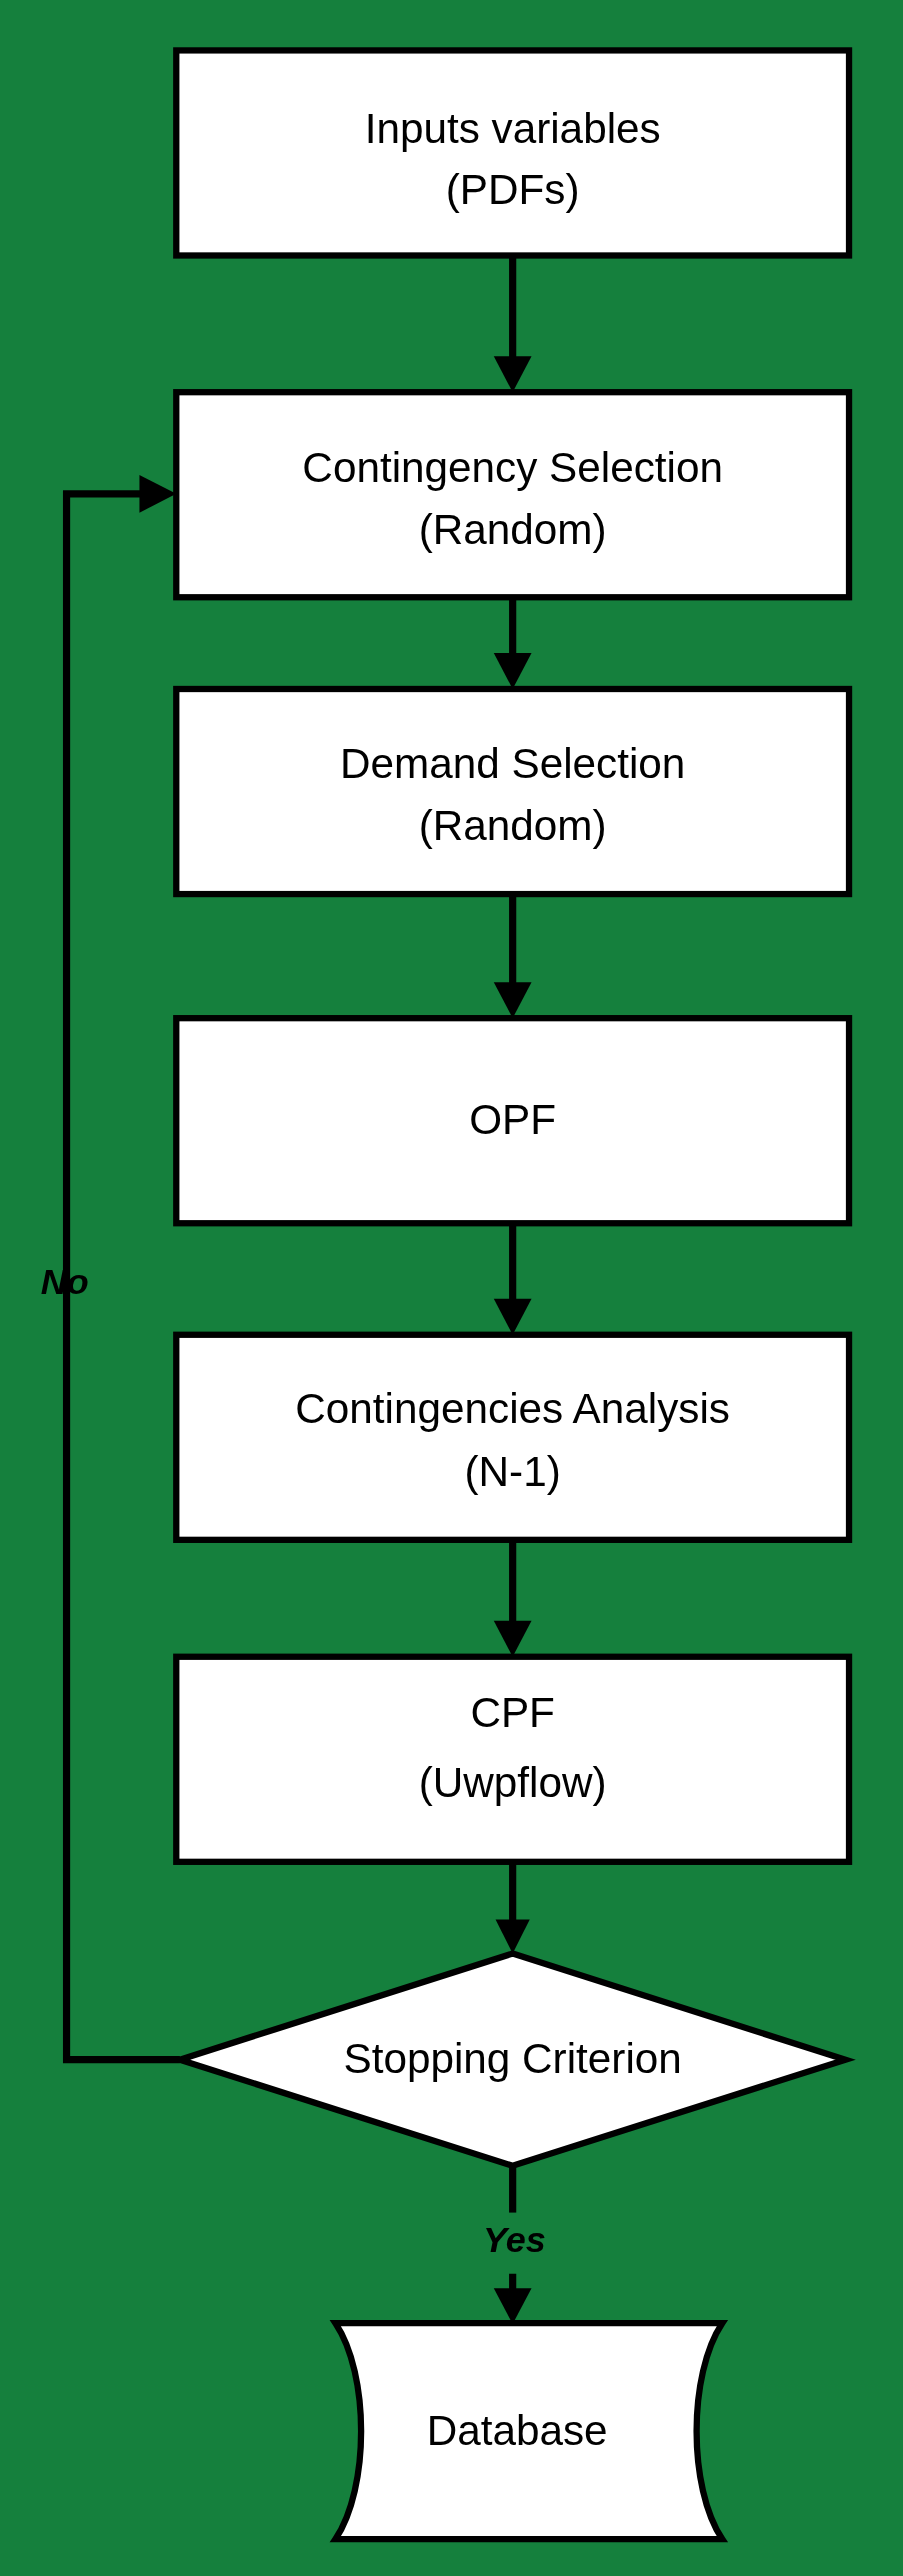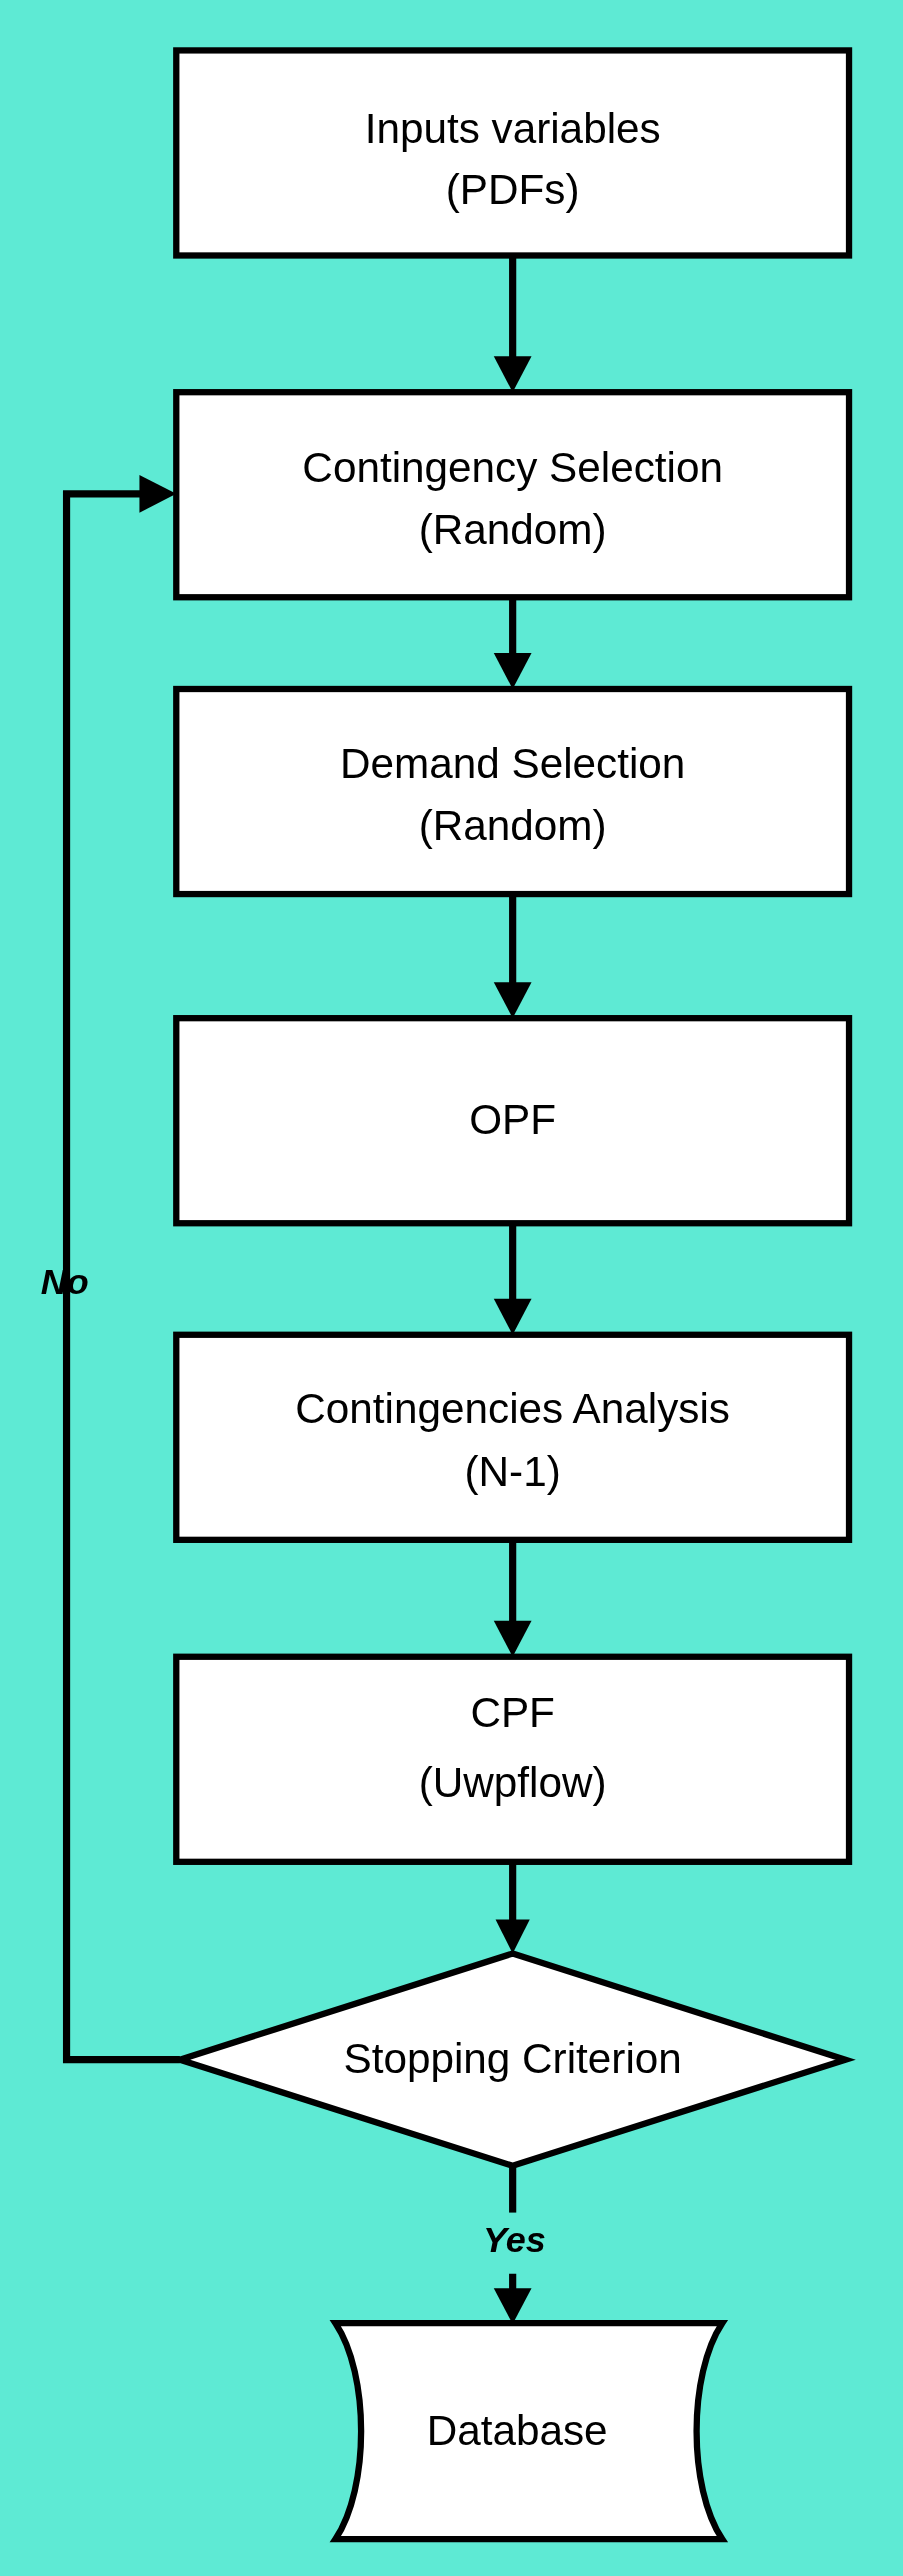--- a/index.html
+++ b/index.html
@@ -10,21 +10,21 @@
   body {
     width: 903px;
     height: 2576px;
     font-family: "Liberation Sans", sans-serif;
     overflow: hidden;
   }
   #flowchart-root {
     position: relative;
     width: 903px;
     height: 2576px;
-    background: #5eead4;
+    background: #15803d;
   }
   svg#flow-svg {
     display: block;
     width: 903px;
     height: 2576px;
   }
   .node-shape {
     fill: #ffffff;
     stroke: #000000;
     stroke-width: 7;

